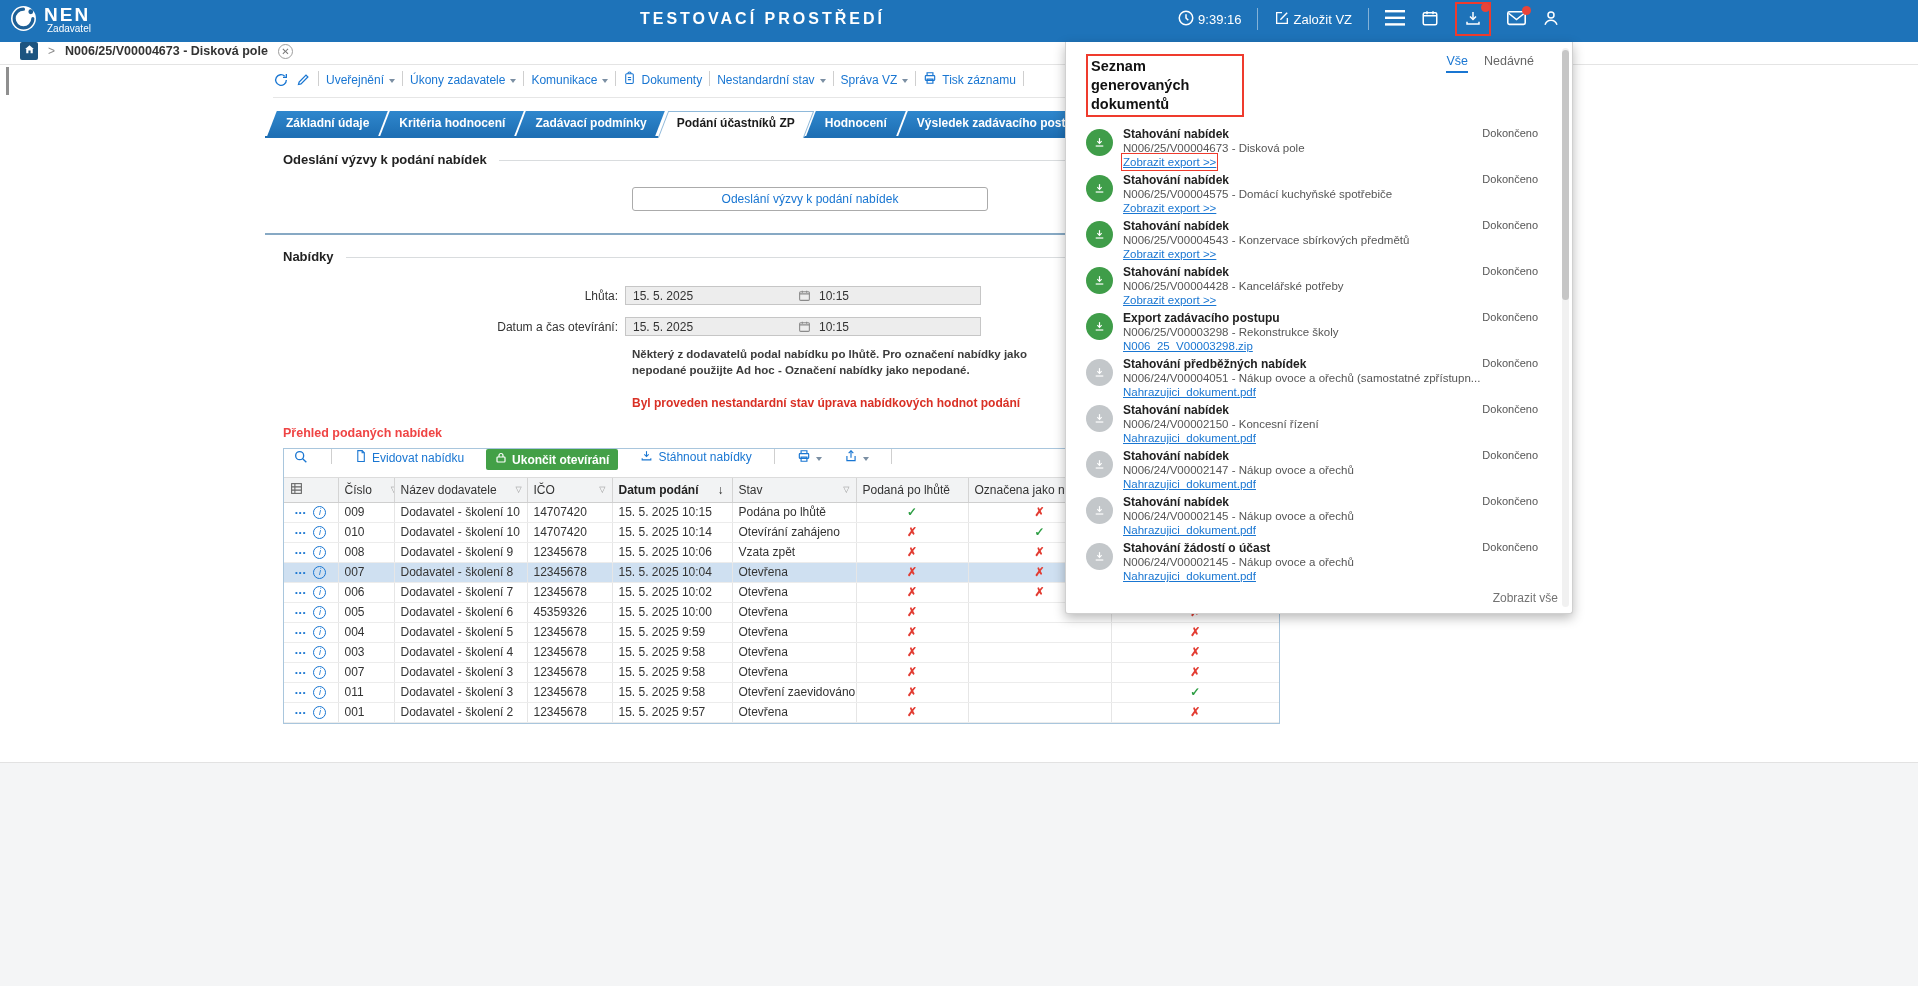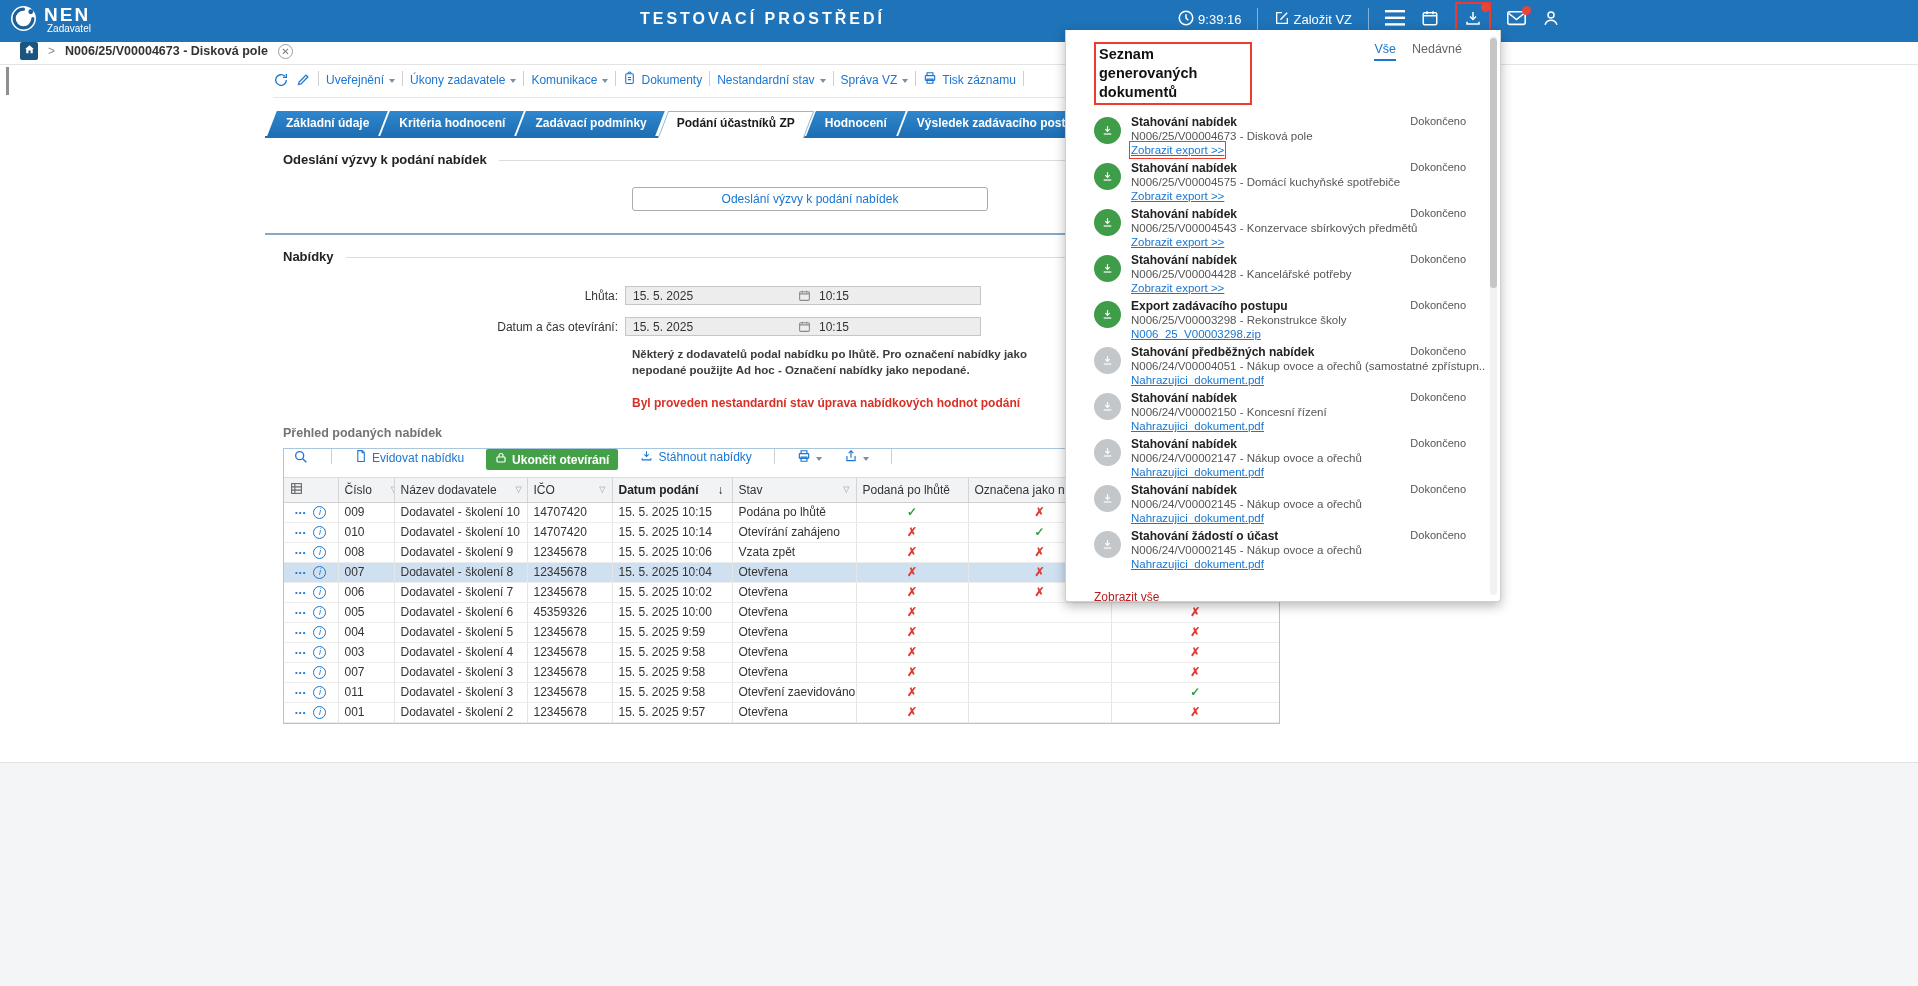--- a/index.html
+++ b/index.html
@@ -62,21 +62,21 @@
   .frow { display:flex; align-items:center; margin-top:12px; }
   .frow.first { margin-top:22px; }
   .flabel { width:353px; text-align:right; margin-right:7px; color:#333; }
   .ffield { width:356px; height:19px; background:#ededed; border:1px solid #c6c6c6; display:flex; align-items:center; color:#333; }
   .fdate { padding-left:7px; width:172px; }
   .fcal { display:flex; align-items:center; margin-right:3px; }
   .ftime { padding-left:5px; }
 
   .note { margin:10px 0 0 367px; width:402px; font-size:11.5px; font-weight:bold; color:#3c3c3c; line-height:16px; }
   .warn { margin:18px 0 0 367px; font-size:12px; font-weight:bold; color:#d93025; }
-  .thead-label { margin:16px 0 8px 18px; font-size:12.5px; font-weight:bold; color:#737373; }
+  .thead-label { margin:16px 0 8px 18px; font-size:12.5px; font-weight:bold; color:#ef4444; }
 
   
   .gridwrap { margin-left:18px; width:997px; border:1px solid #a9c6dd; background:#fff; }
   .gtb { display:flex; align-items:flex-start; height:29px; padding:0 9px; gap:22px; border-bottom:1px solid #dcdcdc; }
   .lnk { display:flex; align-items:center; gap:5px; color:#1976d2; cursor:pointer; white-space:nowrap; }
   .gbtn { display:flex; align-items:center; gap:5px; background:#43a047; color:#fff; font-weight:bold;
           height:21px; padding:0 9px; border-radius:2px; cursor:pointer; white-space:nowrap; }
   table { border-collapse:collapse; table-layout:fixed; width:995px; font-size:12px; color:#333; }
   th { background:#f2f3f4; font-weight:normal; text-align:left; height:24px; padding:0 6px;
        border-right:1px solid #d4d4d4; border-bottom:1px solid #cfcfcf; overflow:hidden; white-space:nowrap; cursor:pointer; }
@@ -92,41 +92,41 @@
   .c-mark { text-align:center; }
   .mark { font-weight:bold; }
   .mark.m-yes { color:#2e9e44; }
   .mark.m-no { color:#e23c32; }
   .acts { display:flex; align-items:center; gap:7px; justify-content:center; }
   .dots { font-size:8px; letter-spacing:1px; color:#1976d2; cursor:pointer; }
   .ii { width:13px; height:13px; border:1px solid #1976d2; border-radius:50%; color:#1976d2; font-size:9px; font-style:italic;
         display:flex; align-items:center; justify-content:center; cursor:pointer; }
 
   
-  .gpanel { position:absolute; left:1065px; top:30px; width:436px; height:572px; background:#fff;
+  .gpanel { position:absolute; left:1065px; top:42px; width:508px; height:572px; background:#fff;
             border:1px solid #d0d0d0; border-top:none; border-radius:0 0 3px 3px;
-            box-shadow:0 4px 12px rgba(0,0,0,.28); z-index:40; padding:12px 14px 6px 28px; }
+            box-shadow:0 4px 12px rgba(0,0,0,.28); z-index:40; padding:12px 14px 6px 20px; }
   .ghead { display:flex; justify-content:space-between; align-items:flex-start; }
   .gtitle-box { border:2px solid #ef3b2d; padding:1px 3px; width:158px; font-size:14.5px; font-weight:bold; line-height:19px; color:#111; }
   .gtabs { display:flex; gap:16px; font-size:12.5px; margin-top:0; margin-right:24px; }
   .gtab-all { color:#1976d2; border-bottom:2px solid #1976d2; padding-bottom:3px; cursor:pointer; }
   .gtab-recent { color:#666; cursor:pointer; }
   .glist { margin-top:10px; }
   .gitem { display:flex; margin-bottom:4px; cursor:pointer; }
   .gicon { flex:0 0 27px; width:27px; height:27px; border-radius:50%; background:#3f9d49;
            display:flex; align-items:center; justify-content:center; margin:2px 10px 0 0; }
   .gicon.gray { background:#c3c7ca; }
   .gbody { flex:1; min-width:0; }
   .grow1 { display:flex; justify-content:space-between; }
   .gtitle { font-size:12px; font-weight:bold; color:#222; line-height:14px; white-space:nowrap; }
   .gstatus { font-size:11px; color:#555; margin-right:20px; }
   .gsub { font-size:11.5px; color:#555; line-height:14px; white-space:nowrap; overflow:hidden; }
   .glink { font-size:11.5px; color:#1976d2; text-decoration:underline; line-height:14px; display:inline-block; cursor:pointer; }
   .glink.boxed { outline:1px solid #ef3b2d; outline-offset:1px; }
-  .gfoot { text-align:left; font-size:12px; color:#b91c1c; margin-top:19px; cursor:pointer; }
+  .gfoot { text-align:right; font-size:12px; color:#737373; margin-top:8px; cursor:pointer; }
   .gscroll { position:absolute; right:3px; top:6px; bottom:6px; width:7px; background:#f1f1f1; border-radius:4px; }
   .gthumb { position:absolute; top:2px; left:0; width:7px; height:250px; background:#c6c6c6; border-radius:4px; cursor:pointer; }
 </style>
 </head>
 <body>
 
 <div class="topbar">
   <div class="brand">
     <span>
       <svg width="27" height="27" viewBox="0 0 26 26">

